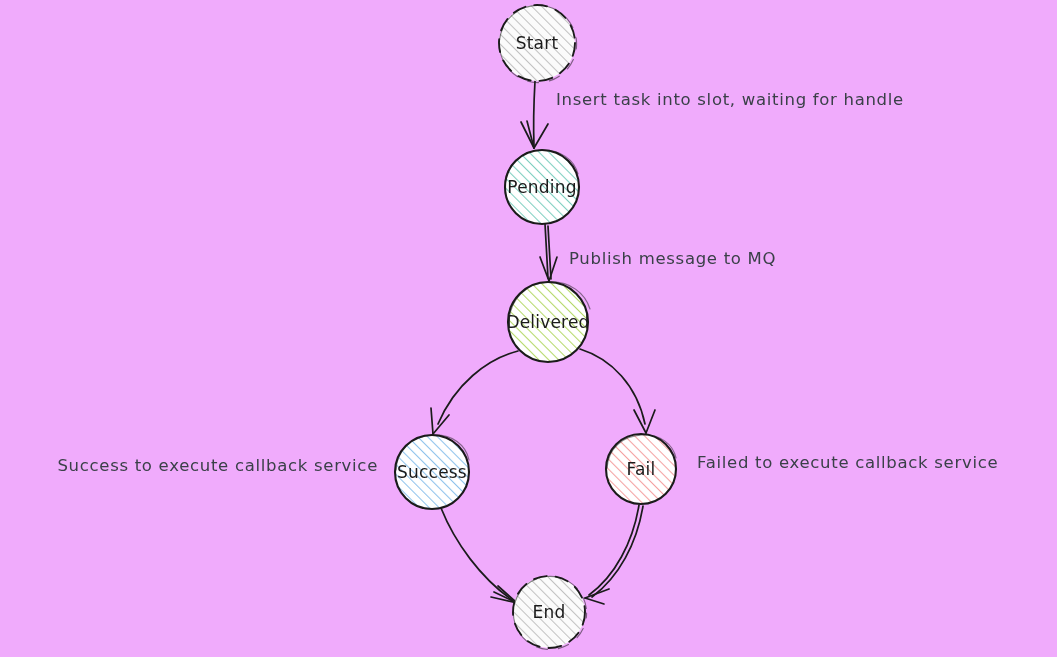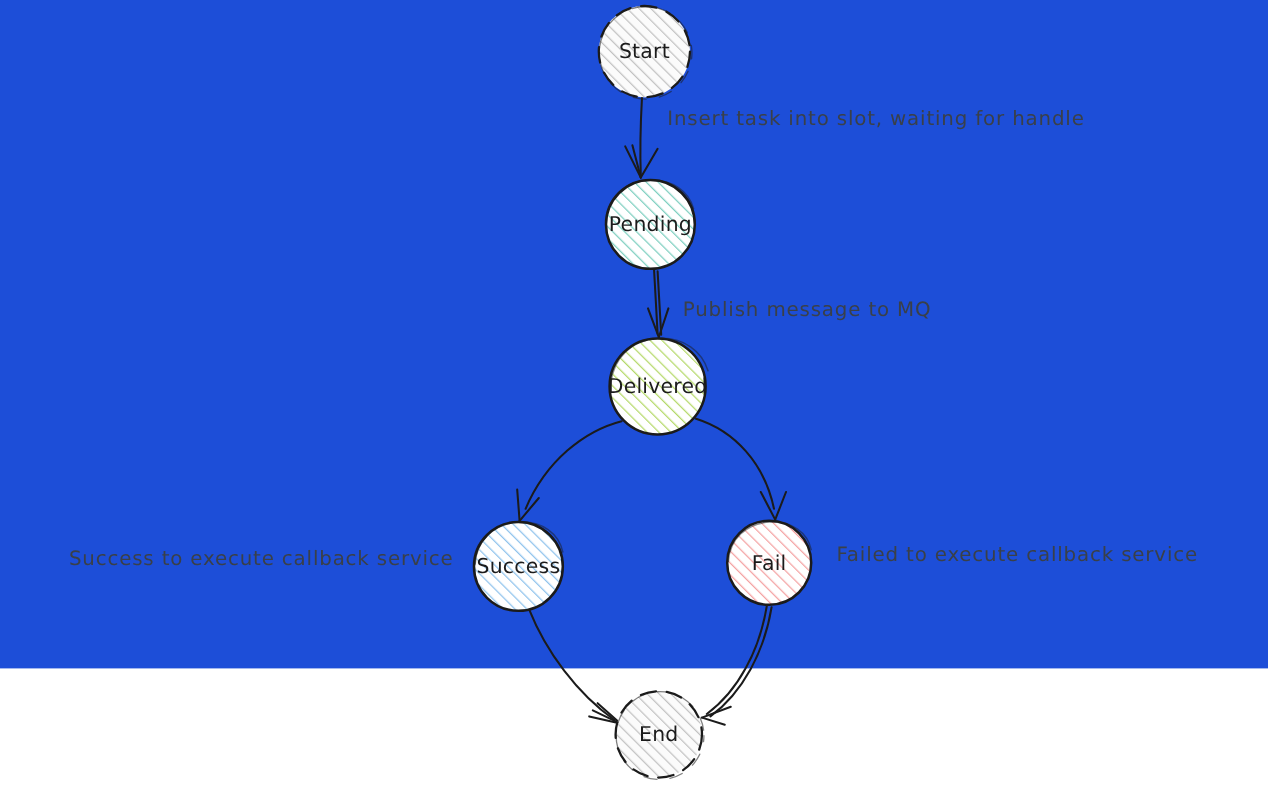--- a/index.html
+++ b/index.html
@@ -9,22 +9,22 @@
   }
   body {
     width: 1057px;
     height: 657px;
     overflow: hidden;
     font-family: "DejaVu Sans", sans-serif;
   }
   #diagram-root {
     position: relative;
     width: 1057px;
-    height: 557px;
-    background: #1d4ed8;
+    height: 657px;
+    background: #f0abfc;
   }
   svg#flow {
     position: absolute;
     left: 0;
     top: 0;
     width: 1057px;
     height: 657px;
     display: block;
   }
   .node-label {

